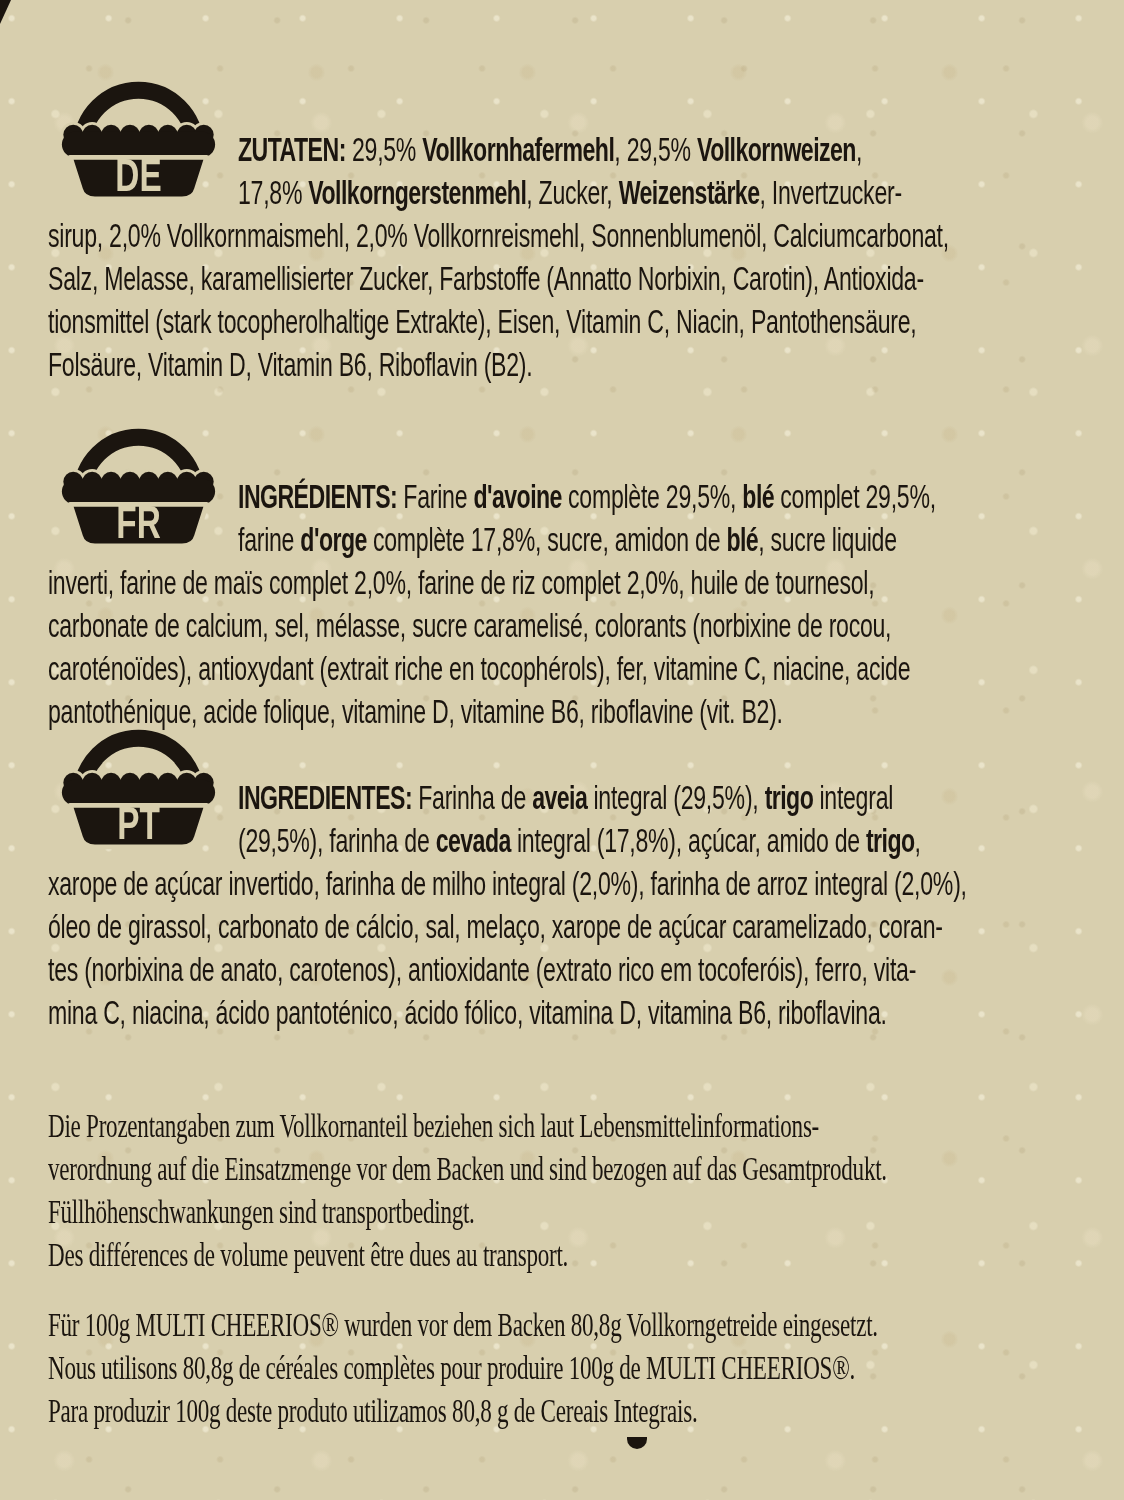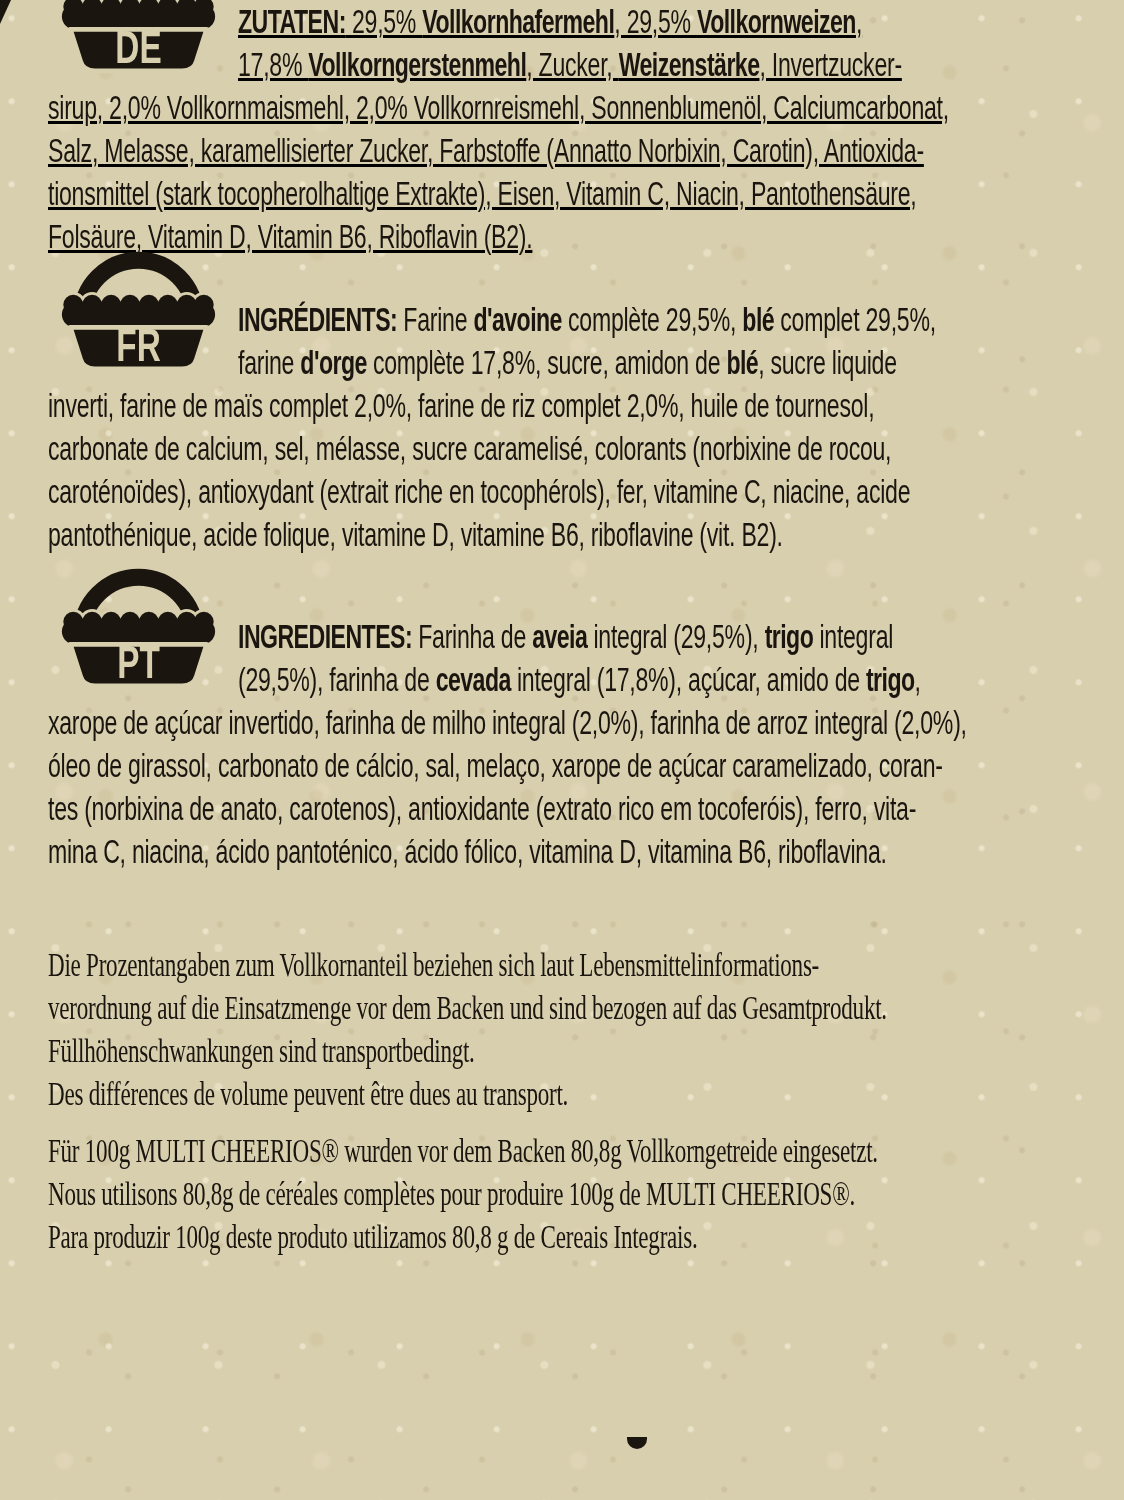--- a/index.html
+++ b/index.html
@@ -18,42 +18,42 @@
       radial-gradient(circle at 12% 22%, rgba(255,252,235,.45) 0 2px, rgba(255,252,235,0) 4px),
       radial-gradient(circle at 68% 64%, rgba(168,148,104,.20) 0 2px, rgba(168,148,104,0) 4px),
       radial-gradient(circle at 34% 82%, rgba(255,250,228,.35) 0 3px, rgba(255,250,228,0) 5px),
       radial-gradient(circle at 86% 18%, rgba(150,128,86,.16) 0 2px, rgba(150,128,86,0) 4px),
       radial-gradient(circle at 50% 40%, rgba(196,178,134,.25) 0 5px, rgba(196,178,134,0) 9px),
       radial-gradient(circle at 25% 55%, rgba(230,220,190,.5) 0 6px, rgba(230,220,190,0) 11px);
     background-size: 97px 83px, 131px 107px, 163px 139px, 149px 113px, 211px 181px, 257px 223px;
     overflow:hidden;
   }
   .lang-section{position:relative;}
-  .sec-de{text-decoration:underline;}
-  .sec-fr{margin-top:40px;}
-  .sec-pt{margin-top:59px;}
+  .sec-de{margin-top:128px;}
+  .sec-fr{margin-top:89px;}
+  .sec-pt{margin-top:43px;}
   .basket{
     position:absolute;
     top:-57px;left:12px;
     width:157px;height:133px;
   }
   .line{
     white-space:nowrap;
     width:147%;
     transform:scaleX(0.68);
     transform-origin:0 0;
     font-size:34px;
     line-height:43px;
     letter-spacing:-0.4px;
     color:#1b150f;
   }
   .line .b{font-weight:700;letter-spacing:-0.8px;}
   .indent{margin-left:190px;}
   .notes{margin-top:70px;font-family:Liberation Serif, serif;}
-  .para+.para{margin-top:14px;}
+  .para+.para{margin-top:27px;}
   .corner-mark{
     position:absolute;top:0;left:0;width:11px;height:24px;
     background:#1b150f;
     clip-path:polygon(0 0,100% 0,0 100%);
   }
   .edge-blob{
     position:absolute;left:627px;top:1437px;width:20px;height:12px;
     background:#1b150f;
     border-radius:0 0 10px 10px;
   }

